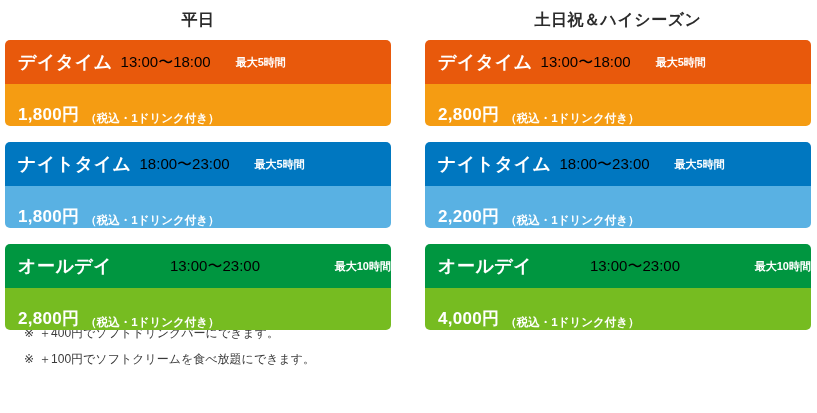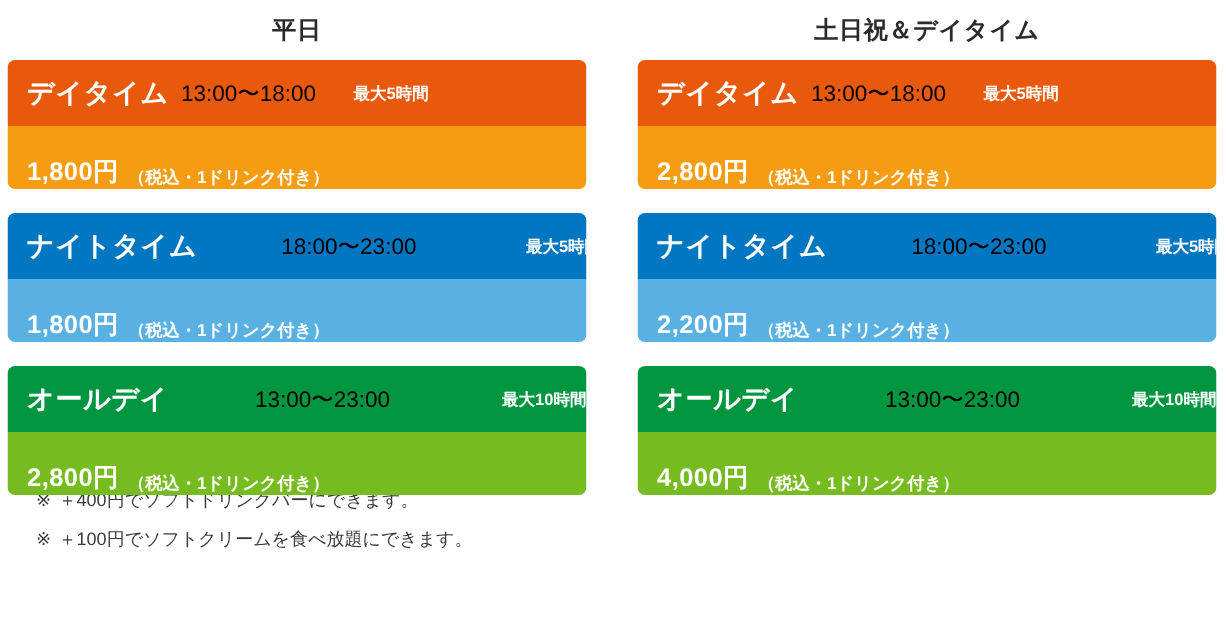--- a/index.html
+++ b/index.html
@@ -98,21 +98,21 @@
     color: #ffffff;
     margin-left: 6px;
     white-space: nowrap;
   }
 
   
   .theme-day .card-head { background: #e8590c; }
   .theme-day .card-body { background: #f59c12; }
 
   
-  .theme-night .card-head { background: #0077c0; gap: 48px; }
+  .theme-night .card-head { background: #0077c0; }
   .theme-night .card-body { background: #59b1e3; }
 
   
   .theme-allday .card-head { background: #009640; justify-content: space-between; }
   .theme-allday .card-body { background: #76bc21; }
 
   
   .art {
     position: absolute;
     inset: 0;
@@ -138,21 +138,21 @@
   .note .mark { margin-right: 5px; }
 </style>
 </head>
 <body>
 
 <div class="page">
 
   <div class="col-headers">
     <div class="col-header">平日</div>
     <div class="col-gap"></div>
-    <div class="col-header">土日祝＆デイタイム</div>
+    <div class="col-header">土日祝＆ハイシーズン</div>
   </div>
 
   <div class="grid">
 
     <div class="card theme-day">
       <div class="art">
         <svg viewBox="0 0 386 86" xmlns="http://www.w3.org/2000/svg">
           <g fill="#ffffff" fill-opacity="0.22">
             <circle cx="334" cy="50" r="34"></circle>
             <g>

